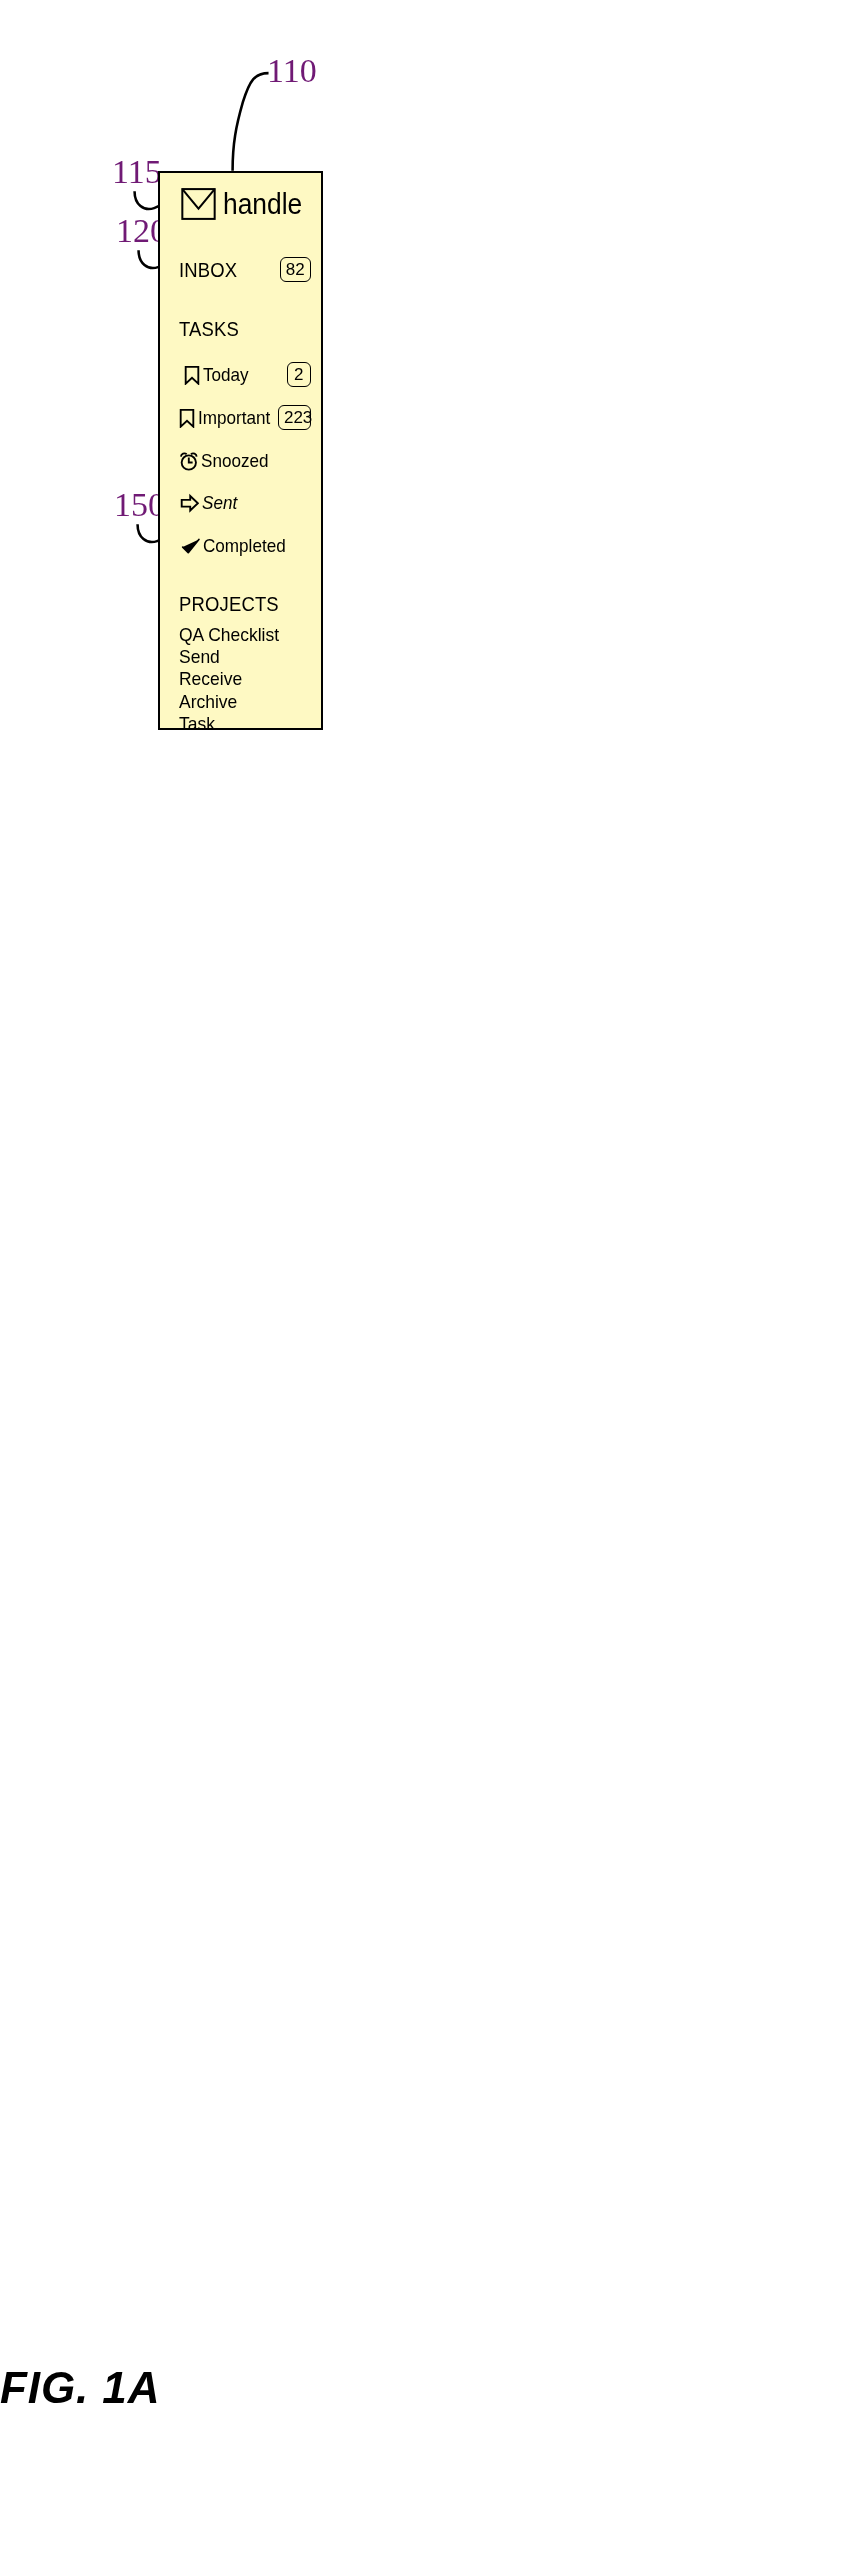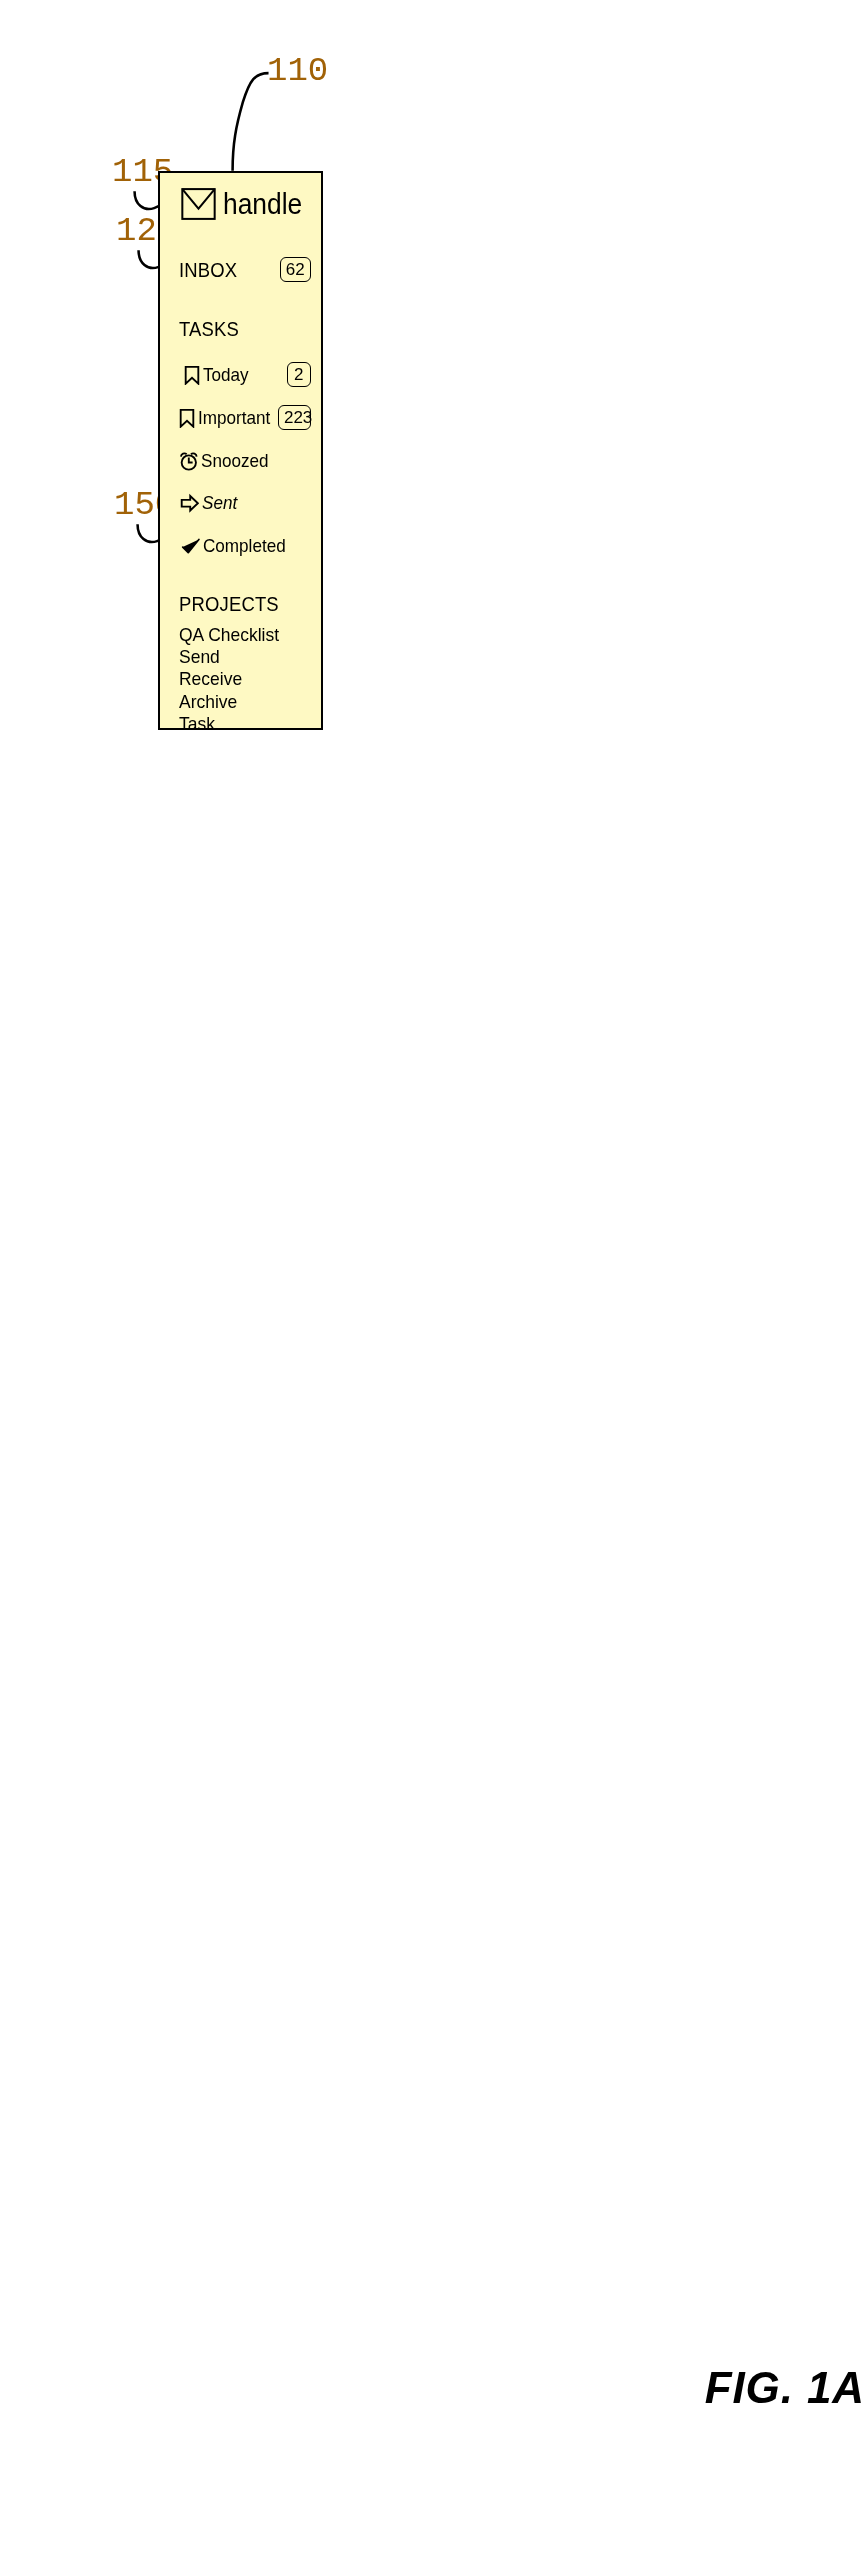--- a/index.html
+++ b/index.html
@@ -12,24 +12,24 @@
     height: 2576px;
     position: relative;
     font-family: "Liberation Sans", sans-serif;
     color: #000000;
     overflow: hidden;
   }
 
   
   .ref-num {
     position: absolute;
-    font-family: Liberation Mono, monospace;
+    font-family: Liberation Serif, serif;
     font-size: 34px;
     font-weight: 400;
-    color: #a16207;
+    color: #701a75;
     letter-spacing: 0px;
     line-height: 1;
     white-space: nowrap;
     text-align: right;
   }
   .lead-svg {
     position: absolute;
     overflow: visible;
     pointer-events: none;
   }
@@ -155,21 +155,21 @@
     transform: scaleX(0.92);
     transform-origin: left center;
   }
 
   
   #fig-caption {
     position: absolute;
     left: 0;
     top: 2363px;
     width: 865px;
-    text-align: right;
+    text-align: left;
     font-family: "Liberation Sans", sans-serif;
     font-size: 44px;
     font-weight: bold;
     font-style: italic;
     letter-spacing: 0.9px;
   }
 </style>
 </head>
 <body>
 
@@ -199,21 +199,21 @@
     <svg class="envelope-icon" viewBox="0 0 41 38">
       <rect x="1.3" y="1.3" width="38.4" height="35.4" fill="none" stroke="#000" stroke-width="2.4"></rect>
       <polyline points="1.3,1.3 20.5,24.5 39.7,1.3" fill="none" stroke="#000" stroke-width="2.4" stroke-linejoin="miter"></polyline>
     </svg>
     <div class="brand-name">handle</div>
   </div>
 
   <div class="nav-row" style="top:84px;">
     <span class="row-label section-label">INBOX</span>
     <span class="spacer"></span>
-    <span class="badge">62</span>
+    <span class="badge">82</span>
   </div>
 
   <div class="nav-row" style="top:143px;">
     <span class="row-label section-label">TASKS</span>
   </div>
 
   <div class="nav-row" style="top:189px; padding-left:24px;">
     <svg class="task-icon" viewBox="0 0 19 24">
       <polygon points="2,2 17,2 17,22 9.5,15 2,22" fill="none" stroke="#000" stroke-width="2.2"></polygon>
     </svg>

